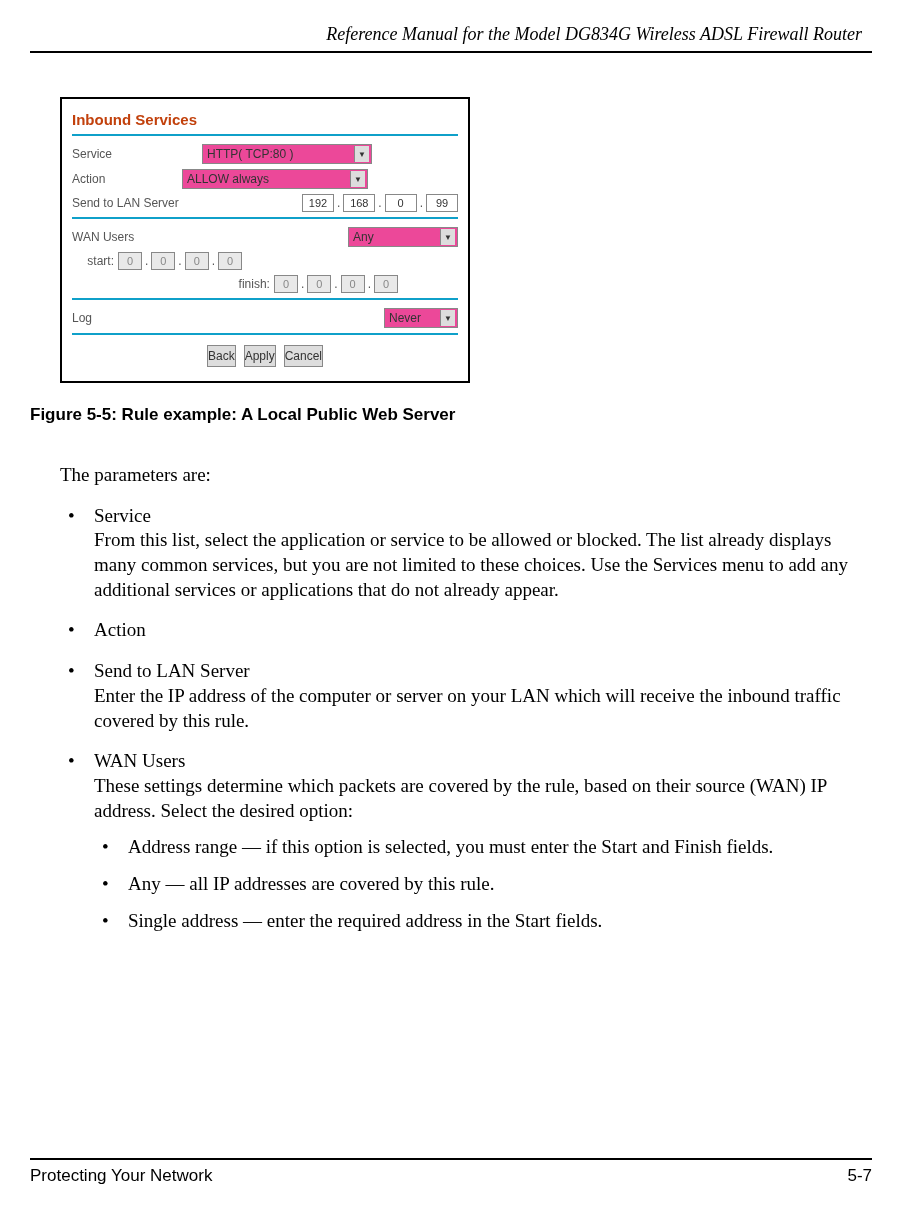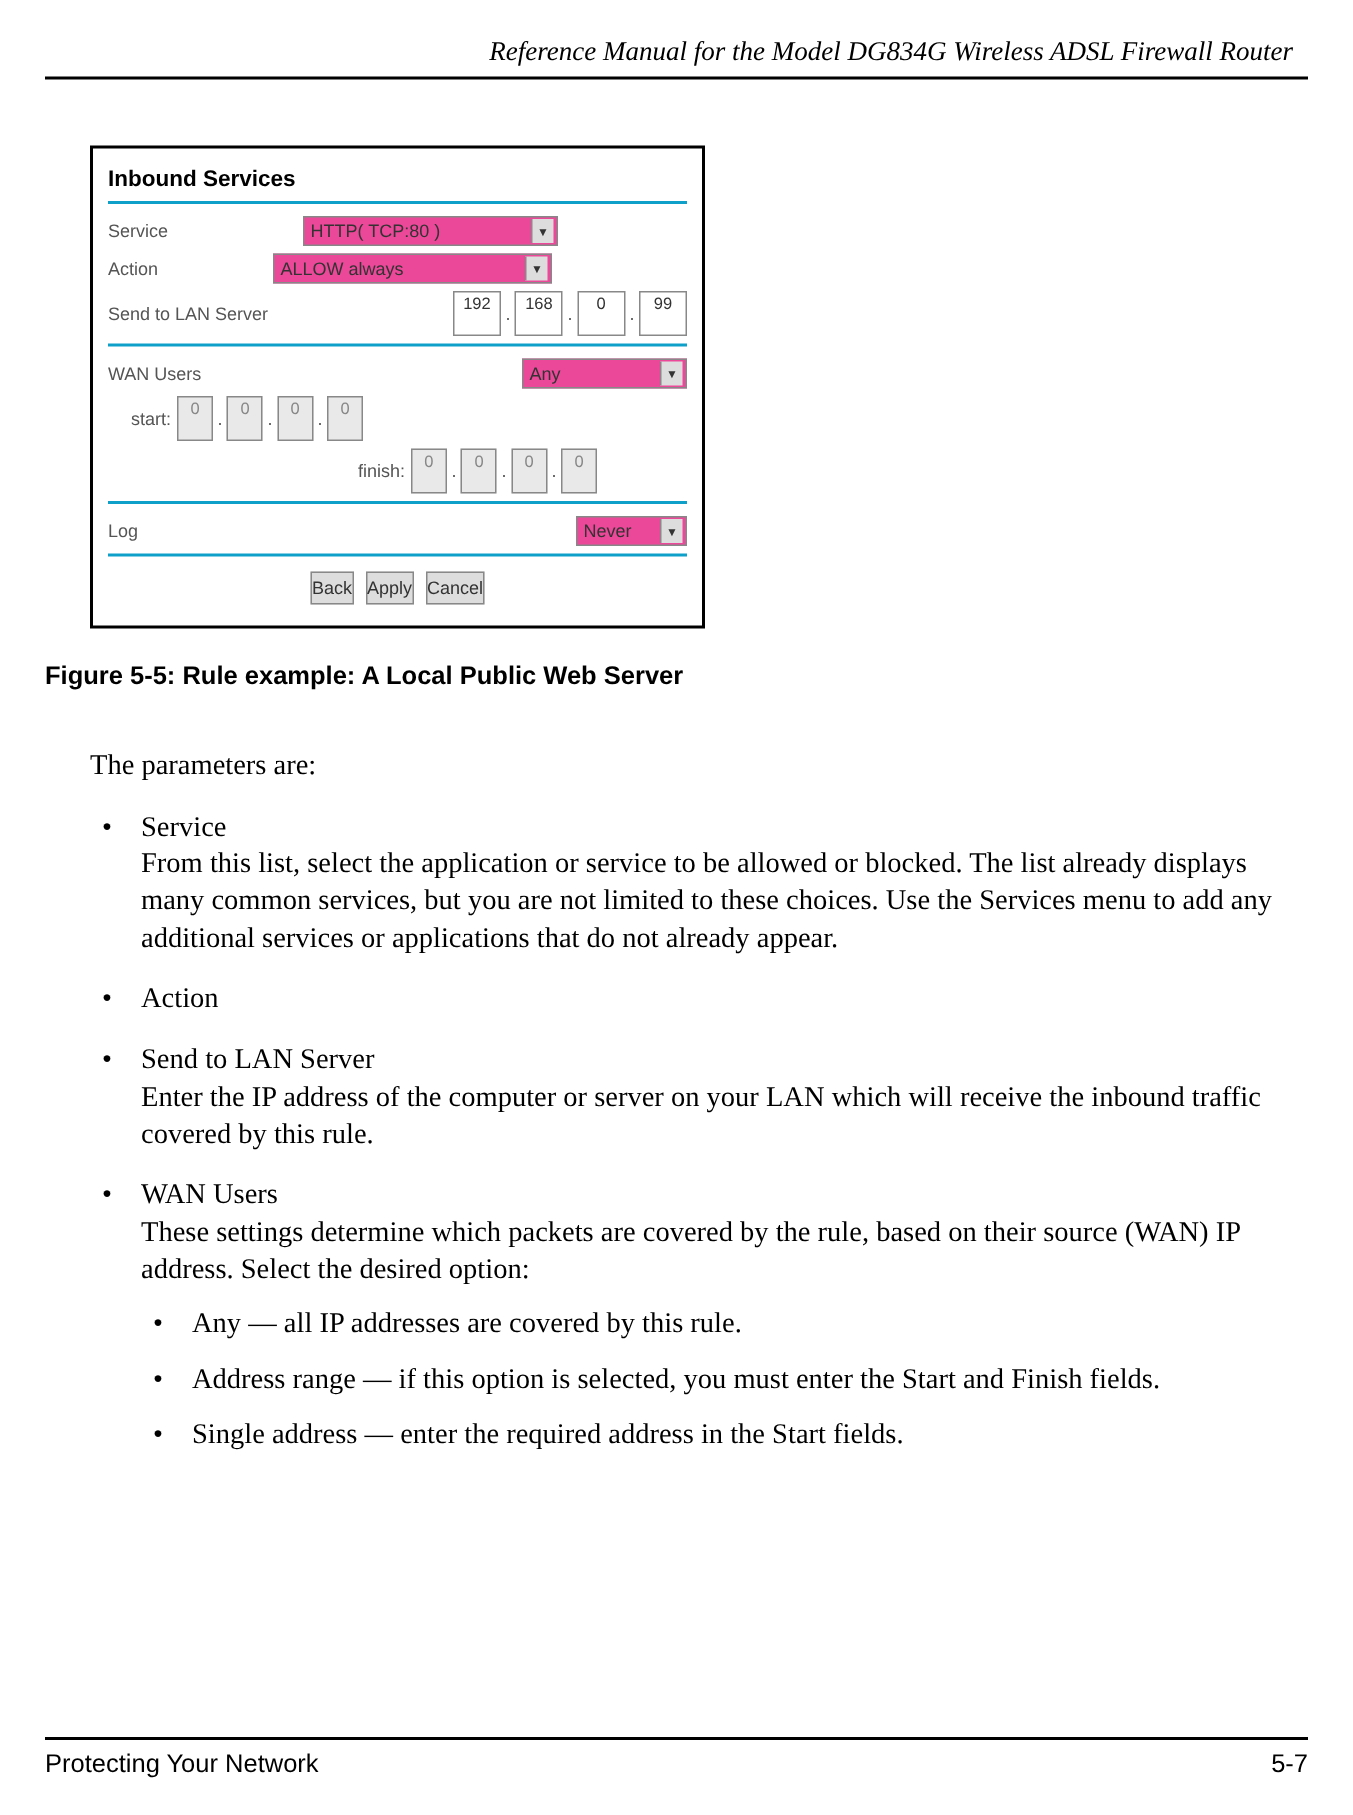--- a/index.html
+++ b/index.html
@@ -28,21 +28,21 @@
     .figure-box {
       width: 410px;
       border: 2px solid #000;
       margin-top: 44px;
       margin-left: 30px;
       background: #fff;
       padding: 8px 10px 14px 10px;
       font-family: Arial, Helvetica, sans-serif;
     }
     .fig-heading {
-      color: #000000;
+      color: #c2410c;
       font-family: Arial, Helvetica, sans-serif;
       font-weight: bold;
       font-size: 15px;
       margin: 4px 0 6px 0;
     }
     .fig-hr {
       border: none;
       border-top: 2px solid #0fa0c9;
       margin: 2px 0 8px 0;
     }
@@ -77,21 +77,21 @@
       margin-left: 4px;
       font-size: 8px;
       color: #333;
       background: #ddd;
     }
     .ipbox {
       display: inline-block;
       border: 1px solid #888;
       background: #fff;
       width: 32px;
-      height: 30px;
+      height: 18px;
       font-family: Arial, Helvetica, sans-serif;
       font-size: 11px;
       text-align: center;
       line-height: 17px;
       color: #333;
     }
     .ipbox.disabled { background: #e9e9e9; color: #888; }
     .dot { margin: 0 3px; color: #555; font-size: 12px; }
     .ip-row { display: flex; align-items: center; }
     .sublbl {
@@ -290,22 +290,22 @@
       <span>Action</span><br>
     </li>
     <li>
       <span>Send to LAN Server</span><br>
       <span>Enter the IP address of the computer or server on your LAN which will receive the inbound traffic covered by this rule.</span>
     </li>
     <li>
       <span>WAN Users</span><br>
       <span>These settings determine which packets are covered by the rule, based on their source (WAN) IP address. Select the desired option:</span>
       <ul class="sub">
+        <li>Address range — if this option is selected, you must enter the Start and Finish fields.</li>
         <li>Any — all IP addresses are covered by this rule.</li>
-        <li>Address range — if this option is selected, you must enter the Start and Finish fields.</li>
         <li>Single address — enter the required address in the Start fields.</li>
       </ul>
     </li>
   </ul>
 </div>
 
 <div class="footer">
   <hr class="footer-rule">
   <div class="footer-row">
     <span>Protecting Your Network</span>

